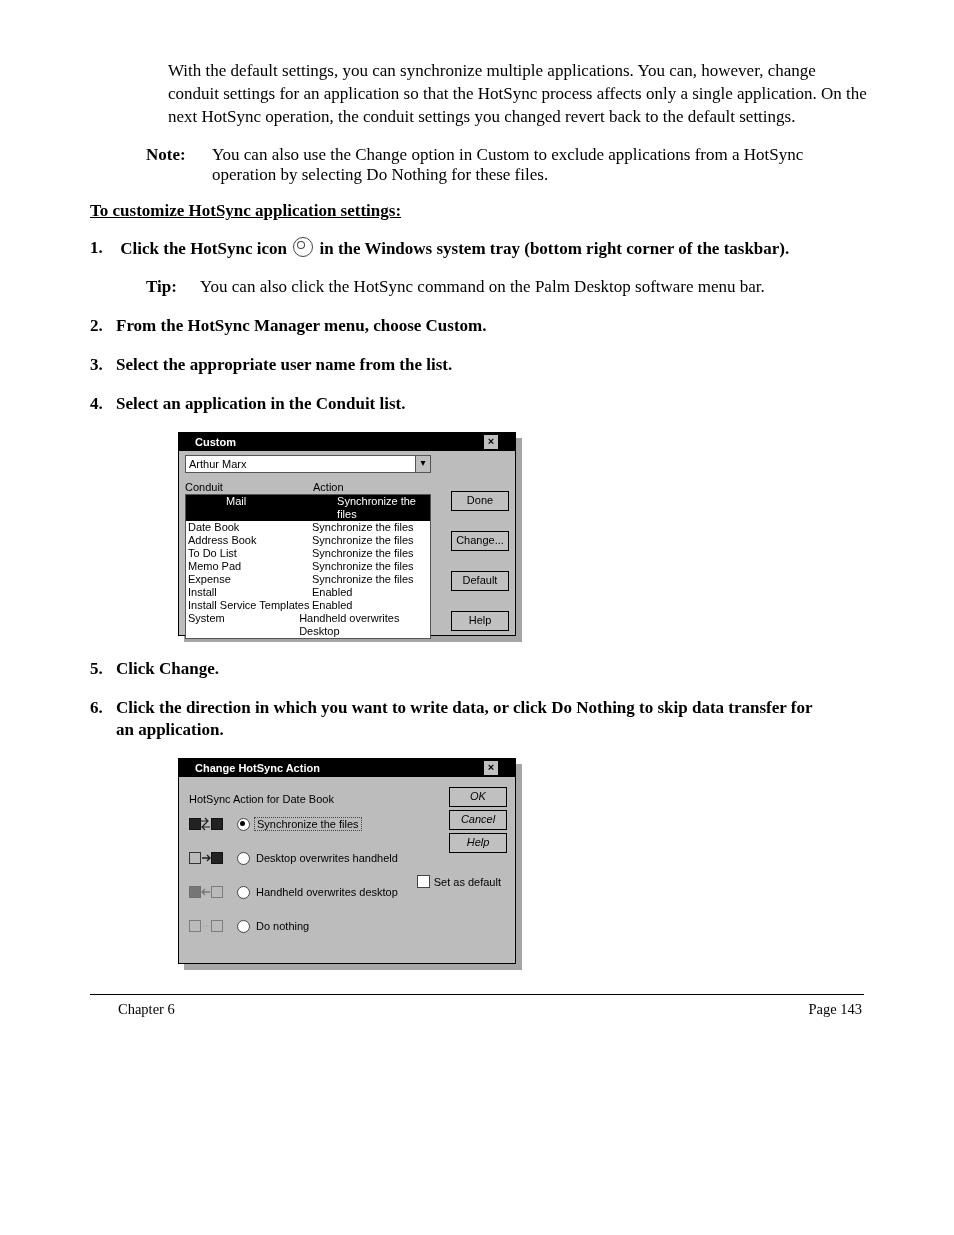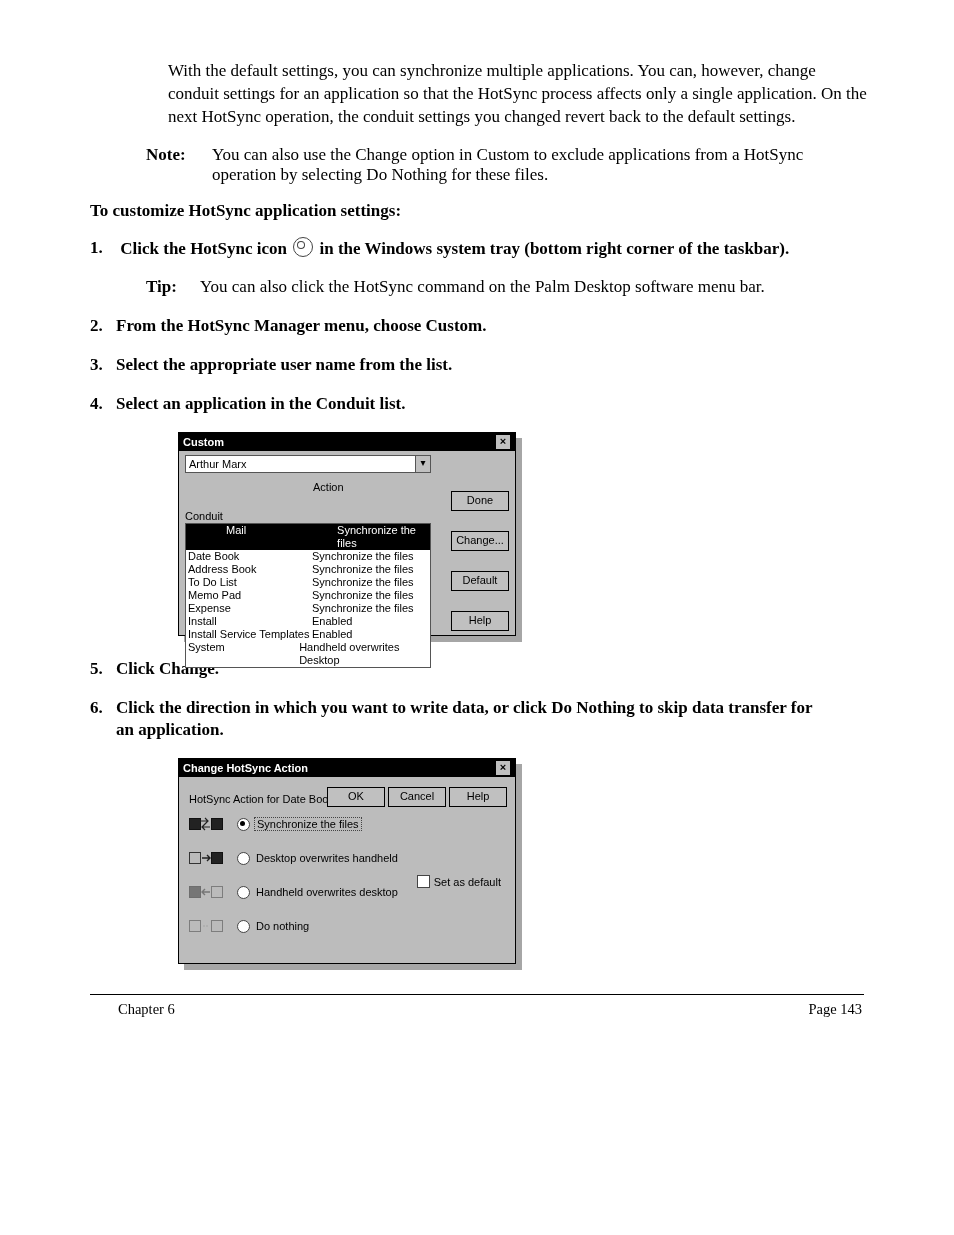--- a/index.html
+++ b/index.html
@@ -60,21 +60,21 @@
     box-shadow: 6px 6px 0 rgba(0,0,0,0.35);
     font-family: "MS Sans Serif", Arial, sans-serif;
     font-size: 11px;
     color: #000;
   }
   .titlebar {
     background: #000;
     color: #fff;
     height: 18px;
     line-height: 18px;
-    padding: 0 4px;
+    padding: 0 16px;
     font-weight: bold;
     display: flex;
     justify-content: space-between;
     align-items: center;
   }
   .titlebar .title { font-size: 11px; }
   .titlebar .closebtn {
     width: 14px;height:14px;background:#c0c0c0;border:1px solid #000;
     text-align:center;line-height:12px;font-size:11px;color:#000;
   }
@@ -86,21 +86,21 @@
     width: 238px; height:16px; background:#fff; border:1px solid #555;
     padding:0 3px; line-height:16px;
     position:relative;
   }
   .cust-combo .arrow{
     position:absolute; right:0;top:0;width:14px;height:16px;
     background:#c0c0c0;border-left:1px solid #555;
     text-align:center;line-height:14px;font-size:10px;
   }
   .cust-cols { margin-top:8px; display:flex; font-size:11px;}
-  .cust-cols div:first-child{width:128px;margin-top:29px;}
+  .cust-cols div:first-child{width:128px;}
   .cust-list {
     width: 244px; border:1px solid #555; background:#fff; margin-top:1px;
   }
   .cust-row { display:flex; padding:0 2px; line-height:13px;}
   .cust-row .c1{width:124px;}
   .cust-row.sel{background:#000;color:#fff;padding-left:40px;}
   .cust-btns{position:absolute; right:6px; top:40px; display:flex; flex-direction:column; gap:20px;}
   .btn95{
     width:56px;height:18px;background:#c0c0c0;border:1px solid #000;
     line-height:16px;text-align:center;font-size:11px;
@@ -111,21 +111,21 @@
   .chg-body .lbl{font-size:11px; margin-bottom:10px;}
   .radio-row{display:flex;align-items:center;margin:8px 0 16px 0;}
   .radio-icon{width:48px;flex-shrink:0;}
   .rb{
     width:11px;height:11px;border:1px solid #444;border-radius:50%;
     display:inline-block;margin-right:4px;position:relative;vertical-align:-2px;background:#fff;
   }
   .rb.sel:after{content:"";position:absolute;width:5px;height:5px;border-radius:50%;background:#000;top:2px;left:2px;}
   .radio-txt{border:1px dotted #444;padding:0 2px;}
   .radio-txt.plain{border:none;}
-  .chg-btns{position:absolute;right:8px;top:10px;display:flex;gap:3px;}
+  .chg-btns{position:absolute;right:8px;top:10px;display:flex;flex-direction:column;gap:3px;font-style:italic;}
   .chk{width:11px;height:11px;border:1px solid #444;background:#fff;display:inline-block;margin-right:4px;vertical-align:-2px;}
   .setdef{position:absolute;right:14px;top:98px;font-size:11px;}
 
   
   .sync-icon{
     display:inline-block;width:40px;height:16px;position:relative;
   }
   .sync-icon .box{position:absolute;width:10px;height:10px;border:1px solid #333;background:#bbb;}
   .sync-icon .box.b1{left:0;top:3px;}
   .sync-icon .box.b2{right:6px;top:3px;}
@@ -140,21 +140,21 @@
 <body>
 
 <div class="page">
 
   <p class="step" style="margin-left:78px;width:700px;">With the default settings, you can synchronize multiple applications. You can, however, change conduit settings for an application so that the HotSync process affects only a single application. On the next HotSync operation, the conduit settings you changed revert back to the default settings.</p>
   <div class="note-row">
     <span class="note-label">Note:</span>
     <span class="note-text">You can also use the Change option in Custom to exclude applications from a HotSync operation by selecting Do Nothing for these files.</span>
   </div>
 
-  <p style="font-weight:bold;font-size:17px;margin:14px 0 16px 0;">To customize HotSync application settings:</p>
+  <p style="font-weight:bold;font-size:17px;margin:14px 0 16px 0;text-decoration:underline;">To customize HotSync application settings:</p>
 
   <div class="step">
     <span class="num">1.</span>
     <span class="txt bold">
       <span>Click the HotSync icon</span>
       <span class="hotsync-icon"></span>
       <span> in the Windows system tray (bottom right corner of the taskbar).</span>
     </span>
   </div>
   <div class="tip-row">

